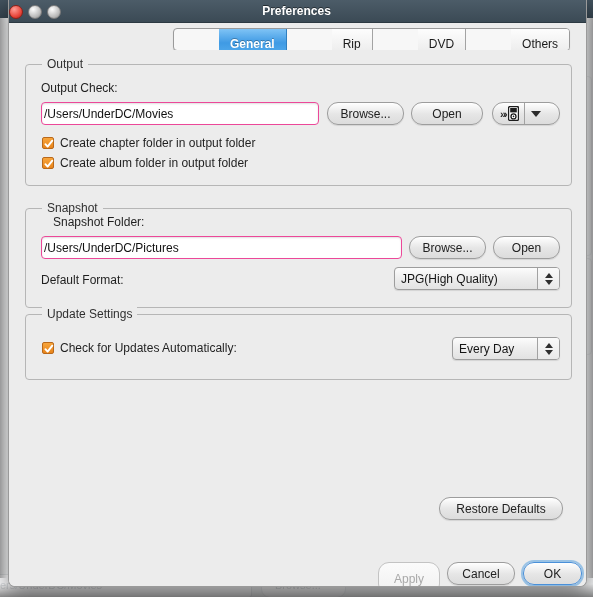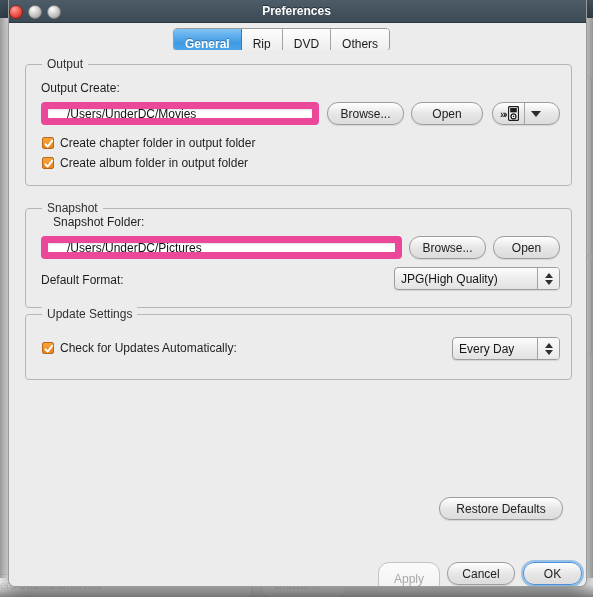--- a/index.html
+++ b/index.html
@@ -132,20 +132,21 @@
   }
   .tab {
     display: flex; align-items: center; justify-content: center;
     padding: 4px 11px;
     font-size: 12px;
     color: #1a1a1a;
     background: linear-gradient(#fdfdfd, #e8e8e8);
     border-right: 1px solid #a3a3a3;
     height: 100%;
     cursor: default;
+    margin-left: 45px;
   }
   .tab:last-child { border-right: none; }
   .tab.selected {
     background: linear-gradient(#7fc3f5, #3f9ae4 48%, #59b0ef);
     color: #ffffff;
     text-shadow: 0 -1px 0 rgba(0,0,0,.28);
     font-weight: bold;
     border-right-color: #2f7fc0;
   }
 
@@ -175,26 +176,26 @@
     position: absolute;
     font-size: 12px;
     color: #1f1f1f;
     white-space: nowrap;
   }
 
   
   .textfield {
     position: absolute;
     background: #ffffff;
-    border: 7px solid #ec4899;
+    border: 1px solid #ec4899;
     border-radius: 4px;
     box-shadow: inset 0 1px 2px rgba(0,0,0,.13);
     font-size: 12px;
     color: #111111;
-    padding: 0 19px;
+    padding: 0 2px;
     display: flex; align-items: center;
     box-sizing: border-box;
     overflow: hidden;
     white-space: nowrap;
   }
 
   
   .capsule {
     position: absolute;
     display: flex; align-items: center; justify-content: center;
@@ -391,21 +392,21 @@
       <div class="tab">Others</div>
     </div>
   </div>
 
   <div id="content">
 
     <div class="group" style="left:16px; top:14px; width:545px; height:120px;">
       <span class="group-title">Output</span>
     </div>
 
-    <span class="lbl" style="left:32px; top:31px;">Output Create:</span>
+    <span class="lbl" style="left:32px; top:31px;">Output Check:</span>
 
     <div class="textfield" style="left:32px; top:52px; width:278px; height:23px;">/Users/UnderDC/Movies</div>
 
     <div class="capsule" style="left:318px; top:52px; width:77px; height:23px;">Browse...</div>
 
     <div class="capsule" style="left:402px; top:52px; width:72px; height:23px;">Open</div>
 
     <div id="device-button" style="left:483px; top:52px; width:68px; height:23px;">
       <div class="seg-main">
         <span class="chev">»›</span>

